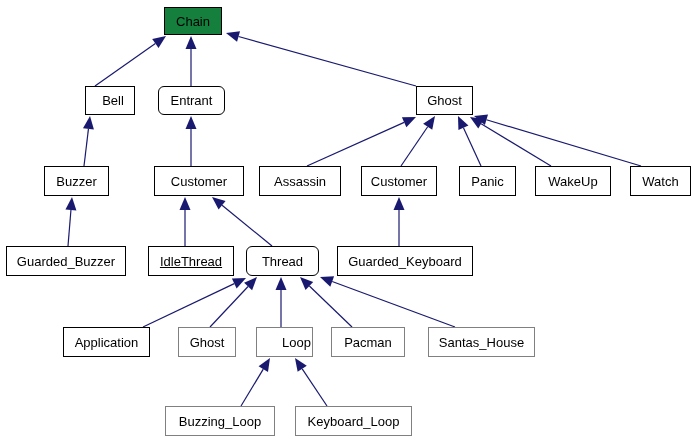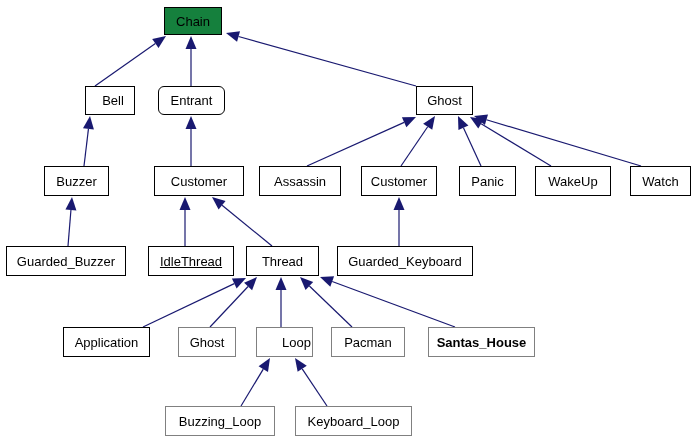--- a/index.html
+++ b/index.html
@@ -172,39 +172,39 @@
       </div>
       <div class="node" style="left: 630px; top: 166px; width: 61px; height: 30px;">
         <span class="node-label">Watch</span>
       </div>
       <div class="node" style="left: 6px; top: 246px; width: 120px; height: 30px;">
         <span class="node-label">Guarded_Buzzer</span>
       </div>
       <div class="node" style="left: 148px; top: 246px; width: 86px; height: 30px; text-decoration: underline;">
         <span class="node-label">IdleThread</span>
       </div>
-      <div class="node" style="left: 246px; top: 246px; width: 73px; height: 30px;">
+      <div class="node" style="left: 246px; top: 246px; width: 73px; height: 30px; border-radius: 6px;">
         <span class="node-label">Thread</span>
       </div>
       <div class="node" style="left: 337px; top: 246px; width: 136px; height: 30px;">
         <span class="node-label">Guarded_Keyboard</span>
       </div>
       <div class="node" style="left: 63px; top: 327px; width: 87px; height: 30px;">
         <span class="node-label">Application</span>
       </div>
       <div class="node light" style="left: 178px; top: 327px; width: 58px; height: 30px;">
         <span class="node-label">Ghost</span>
       </div>
       <div class="node light" style="left: 256px; top: 327px; width: 57px; height: 30px; padding-left: 24px;">
         <span class="node-label">Loop</span>
       </div>
       <div class="node light" style="left: 331px; top: 327px; width: 74px; height: 30px;">
         <span class="node-label">Pacman</span>
       </div>
-      <div class="node light" style="left: 428px; top: 327px; width: 107px; height: 30px; font-weight: bold;">
+      <div class="node light" style="left: 428px; top: 327px; width: 107px; height: 30px;">
         <span class="node-label">Santas_House</span>
       </div>
       <div class="node light" style="left: 165px; top: 406px; width: 110px; height: 30px;">
         <span class="node-label">Buzzing_Loop</span>
       </div>
       <div class="node light" style="left: 295px; top: 406px; width: 117px; height: 30px;">
         <span class="node-label">Keyboard_Loop</span>
       </div>
     </div>
 

